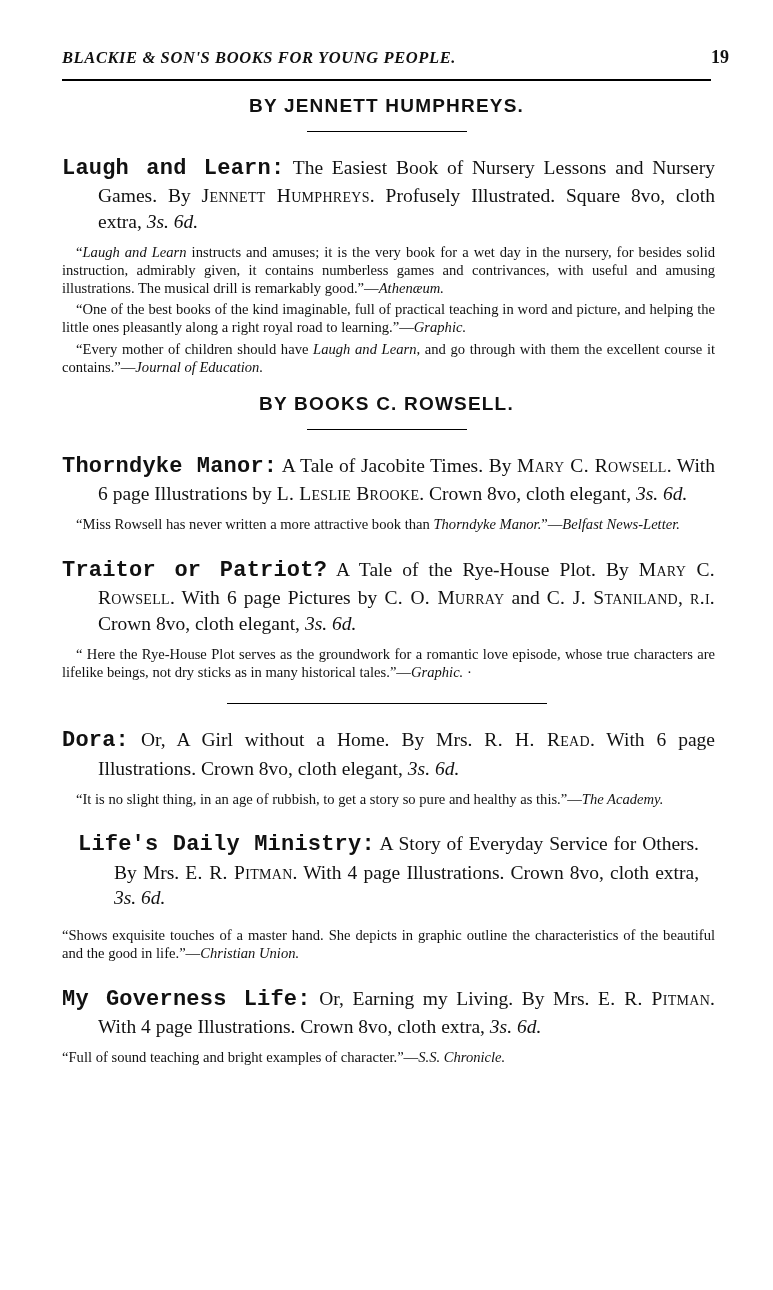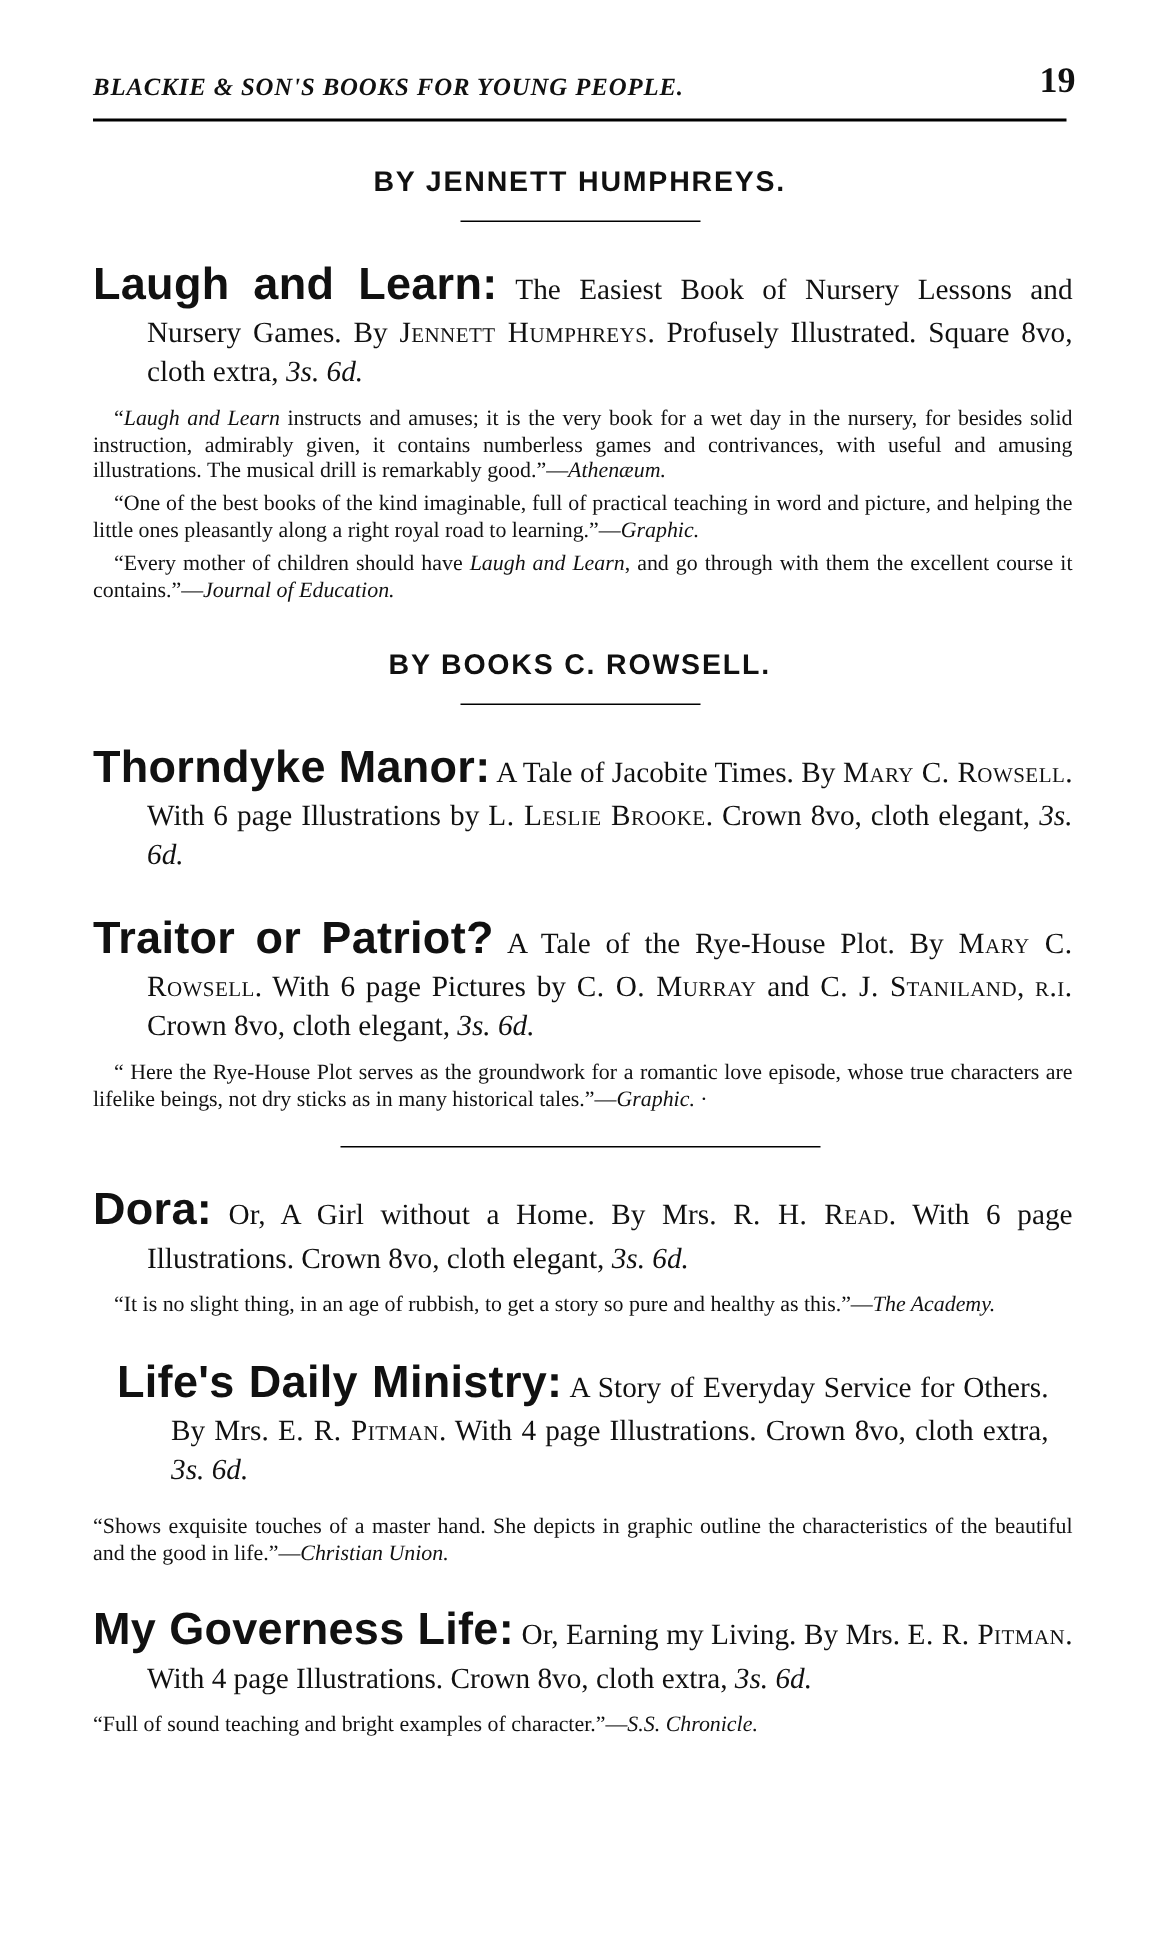--- a/index.html
+++ b/index.html
@@ -35,39 +35,39 @@
   .running-head .rh-title {
     font-family: "Liberation Serif", serif;
     font-style: italic;
     font-weight: bold;
     font-size: 16.5px;
     letter-spacing: 0.6px;
     white-space: nowrap;
   }
   .running-head .rh-page {
     position: absolute;
-    right: 16px;
+    right: 4px;
     bottom: 0;
     font-family: "Liberation Serif", serif;
     font-weight: bold;
-    font-size: 24px;
+    font-size: 18px;
   }
   .rule-full {
     border-top: 2px solid #000;
     margin: 11px 22px 0 22px;
   }
 
   
   .section-head {
     text-align: center;
     font-family: "Liberation Sans", sans-serif;
     font-weight: bold;
     font-size: 19px;
     letter-spacing: 1.2px;
-    margin-top: 30px;
+    margin-top: 14px;
   }
   .rule-short {
     width: 160px;
     border-top: 1.6px solid #000;
     margin: 14px auto 0 auto;
   }
   .rule-mid {
     width: 320px;
     border-top: 1.6px solid #000;
     margin: 22px auto 0 auto;
@@ -79,23 +79,23 @@
     padding: 0 18px 0 22px;
   }
   .entry-body {
     font-size: 19.5px;
     line-height: 1.33;
     text-align: justify;
     text-indent: 0;
     padding-left: 36px;
   }
   .entry-body .title {
-    font-family: Liberation Sans, sans-serif;
+    font-family: Liberation Mono, monospace;
     font-weight: bold;
-    font-size: 30px;
+    font-size: 22px;
     letter-spacing: 0.2px;
     margin-left: -36px;
   }
   .sc {
     font-variant: small-caps;
     letter-spacing: 0.3px;
   }
   .it {
     font-style: italic;
   }
@@ -136,20 +136,21 @@
         <p class="review indent" style="margin: 4px 0px 0px;"><span>“</span><span class="it">Laugh and Learn</span><span> instructs and amuses; it is the very book for a wet day in the nursery, for besides solid instruction, admirably given, it contains numberless games and contrivances, with useful and amusing illustrations.   The musical drill is remarkably good.”—</span><span class="it">Athenæum.</span></p>
         <p class="review indent" style="margin: 4px 0px 0px;"><span>“One of the best books of the kind imaginable, full of practical teaching in word and picture, and helping the little ones pleasantly along a right royal road to learning.”—</span><span class="it">Graphic.</span></p>
         <p class="review indent" style="margin: 4px 0px 16px;"><span>“Every mother of children should have </span><span class="it">Laugh and Learn</span><span>, and go through with them the excellent course it contains.”—</span><span class="it">Journal of Education.</span></p>
       </div>
       <div class="section-head">BY  BOOKS  C.  ROWSELL.</div>
       <div class="rule-short"></div>
       <div class="entry">
         <p class="entry-body" style="margin: 0px;"><span class="title">Thorndyke Manor:</span><span> A Tale of Jacobite Times.   By </span><span class="sc">Mary C. Rowsell</span><span>.   With 6 page Illustrations by </span><span class="sc">L. Leslie Brooke</span><span>.   Crown 8vo, cloth elegant, </span><span class="it">3s. 6d.</span></p>
       </div>
       <div class="reviews">
+        <p class="review indent" style="margin: 4px 0px 0px;"><span>“Miss Rowsell has never written a more attractive book than </span><span class="it">Thorndyke Manor.</span><span>”—</span><span class="it">Belfast News-Letter.</span></p>
       </div>
       <div class="entry">
         <p class="entry-body" style="margin: 0px;"><span class="title">Traitor or Patriot?</span><span>  A Tale of the Rye-House Plot.   By </span><span class="sc">Mary C. Rowsell</span><span>.   With 6 page Pictures by </span><span class="sc">C. O. Murray</span><span> and </span><span class="sc">C. J. Staniland</span><span>, </span><span class="sc">r.i.</span><span>   Crown 8vo, cloth elegant, </span><span class="it">3s. 6d.</span></p>
       </div>
       <div class="reviews">
         <p class="review indent" style="margin: 4px 0px 0px;"><span>“ Here the Rye-House Plot serves as the groundwork for a romantic love episode, whose true characters are lifelike beings, not dry sticks as in many historical tales.”—</span><span class="it">Graphic.</span><span> ·</span></p>
       </div>
       <div class="rule-mid"></div>
       <div class="entry">
         <p class="entry-body" style="margin: 0px;"><span class="title">Dora:</span><span> Or, A Girl without a Home.   By Mrs. </span><span class="sc">R. H. Read</span><span>.   With 6 page Illustrations.   Crown 8vo, cloth elegant, </span><span class="it">3s. 6d.</span></p>

